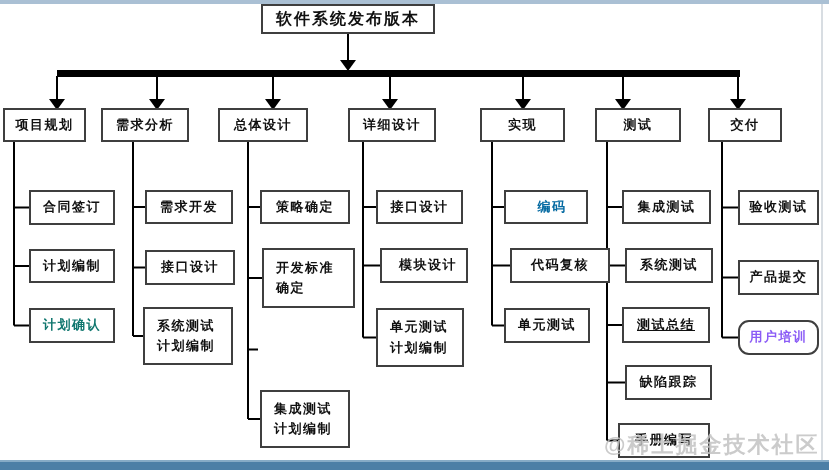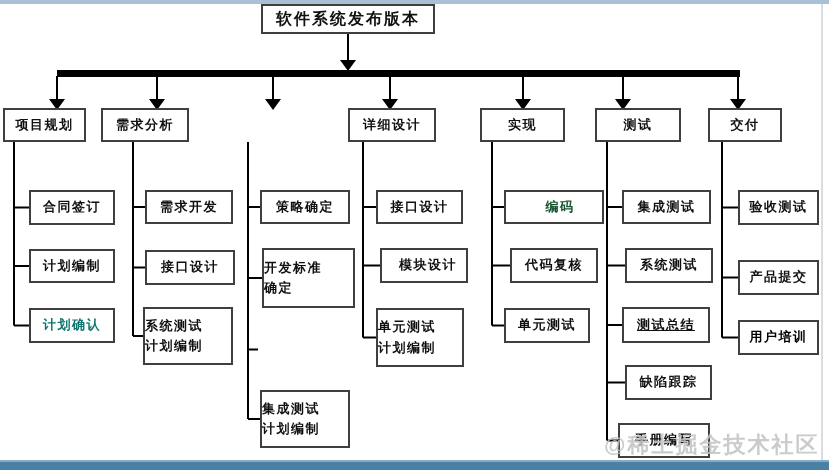--- a/index.html
+++ b/index.html
@@ -12,21 +12,21 @@
   .right-edge{position:absolute;top:4px;bottom:8px;width:2px;left:821px;}
   .wires{position:absolute;left:0;top:0;z-index:1;}
   .node{
     position:absolute;z-index:2;background:#ffffff;
     border:2px solid #3f3f3f;box-sizing:border-box;
     display:flex;align-items:center;justify-content:center;
     font-size:13px;font-weight:bold;color:#111;
     letter-spacing:1.5px;line-height:1.55;
     white-space:pre-line;text-align:center;
   }
-  .node.multi{justify-content:flex-start;text-align:left;padding-left:0;}
+  .node.multi{justify-content:flex-start;text-align:left;padding-left:12px;}
   .node.root{font-size:16px;border-color:#2e2e2e;letter-spacing:2px;}
   .watermark{
     position:absolute;z-index:3;left:604px;top:430px;
     font-size:22px;font-weight:bold;letter-spacing:2px;
     opacity:0.85;pointer-events:none;
   }
 </style>
 </head>
 <body>
 
@@ -93,32 +93,33 @@
     <div class="node" style="left: 145px; top: 190px; width: 88px; height: 34px; border-color: rgb(63, 63, 63); color: rgb(17, 17, 17);">需求开发</div>
     <div class="node" style="left: 145px; top: 250px; width: 90px; height: 35px; border-color: rgb(63, 63, 63); color: rgb(17, 17, 17);">接口设计</div>
     <div class="node multi" style="left: 143px; top: 307px; width: 90px; height: 58px; border-color: rgb(63, 63, 63); color: rgb(17, 17, 17);">系统测试
 计划编制</div>
     <div class="node" style="left: 101px; top: 108px; width: 88px; height: 34px; border-color: rgb(63, 63, 63); color: rgb(17, 17, 17);">需求分析</div>
     <div class="node" style="left: 260px; top: 190px; width: 90px; height: 34px; border-color: rgb(63, 63, 63); color: rgb(17, 17, 17);">策略确定</div>
     <div class="node multi" style="left: 262px; top: 248px; width: 93px; height: 60px; border-color: rgb(63, 63, 63); color: rgb(17, 17, 17);">开发标准
 确定</div>
     <div class="node multi" style="left: 260px; top: 390px; width: 90px; height: 58px; border-color: rgb(63, 63, 63); color: rgb(17, 17, 17);">集成测试
 计划编制</div>
+    <div class="node" style="left: 218px; top: 108px; width: 90px; height: 34px; border-color: rgb(63, 63, 63); color: rgb(17, 17, 17);">总体设计</div>
     <div class="node" style="left: 376px; top: 190px; width: 87px; height: 34px; border-color: rgb(63, 63, 63); color: rgb(17, 17, 17); text-align: right;">接口设计</div>
     <div class="node" style="left: 380px; top: 248px; width: 88px; height: 35px; border-color: rgb(63, 63, 63); color: rgb(17, 17, 17); padding-left: 8px;">模块设计</div>
     <div class="node multi" style="left: 376px; top: 308px; width: 88px; height: 59px; border-color: rgb(63, 63, 63); color: rgb(17, 17, 17);">单元测试
 计划编制</div>
     <div class="node" style="left: 348px; top: 108px; width: 88px; height: 34px; border-color: rgb(63, 63, 63); color: rgb(17, 17, 17);">详细设计</div>
-    <div class="node" style="left: 504px; top: 190px; width: 100px; height: 34px; border-color: rgb(63, 63, 63); color: #14532d; padding-left: 12px;">编码</div>
-    <div class="node" style="left: 510px; top: 248px; width: 88px; height: 35px; border-color: rgb(63, 63, 63); color: rgb(17, 17, 17);">代码复核</div>
+    <div class="node" style="left: 504px; top: 190px; width: 84px; height: 34px; border-color: rgb(63, 63, 63); color: #0369a1; padding-left: 12px;">编码</div>
+    <div class="node" style="left: 510px; top: 248px; width: 100px; height: 35px; border-color: rgb(63, 63, 63); color: rgb(17, 17, 17);">代码复核</div>
     <div class="node" style="left: 504px; top: 308px; width: 86px; height: 35px; border-color: rgb(63, 63, 63); color: rgb(17, 17, 17);">单元测试</div>
     <div class="node" style="left: 480px; top: 108px; width: 85px; height: 34px; border-color: rgb(63, 63, 63); color: rgb(17, 17, 17);">实现</div>
     <div class="node" style="left: 622px; top: 190px; width: 89px; height: 34px; border-color: rgb(63, 63, 63); color: rgb(17, 17, 17);">集成测试</div>
     <div class="node" style="left: 625px; top: 248px; width: 88px; height: 35px; border-color: rgb(63, 63, 63); color: rgb(17, 17, 17);">系统测试</div>
     <div class="node" style="left: 622px; top: 307px; width: 88px; height: 36px; border-color: rgb(63, 63, 63); color: rgb(17, 17, 17); text-decoration: underline;">测试总结</div>
     <div class="node" style="left: 625px; top: 365px; width: 87px; height: 35px; border-color: rgb(63, 63, 63); color: rgb(17, 17, 17);">缺陷跟踪</div>
     <div class="node" style="left: 618px; top: 423px; width: 92px; height: 35px; border-color: rgb(63, 63, 63); color: rgb(17, 17, 17);">手册编写</div>
     <div class="node" style="left: 595px; top: 108px; width: 86px; height: 34px; border-color: rgb(63, 63, 63); color: rgb(17, 17, 17);">测试</div>
     <div class="node" style="left: 738px; top: 190px; width: 81px; height: 35px; border-color: rgb(63, 63, 63); color: rgb(17, 17, 17);">验收测试</div>
     <div class="node" style="left: 738px; top: 260px; width: 81px; height: 35px; border-color: rgb(63, 63, 63); color: rgb(17, 17, 17);">产品提交</div>
-    <div class="node" style="left: 738px; top: 320px; width: 81px; height: 35px; border-color: rgb(63, 63, 63); color: #000000;">用户培训</div>
+    <div class="node" style="left: 738px; top: 320px; width: 81px; height: 35px; border-color: rgb(63, 63, 63); color: #8b5cf6; border-radius: 11px;">用户培训</div>
     <div class="node" style="left: 708px; top: 108px; width: 74px; height: 34px; border-color: rgb(63, 63, 63); color: rgb(17, 17, 17);">交付</div>
   </div>
 
 </body></html>

